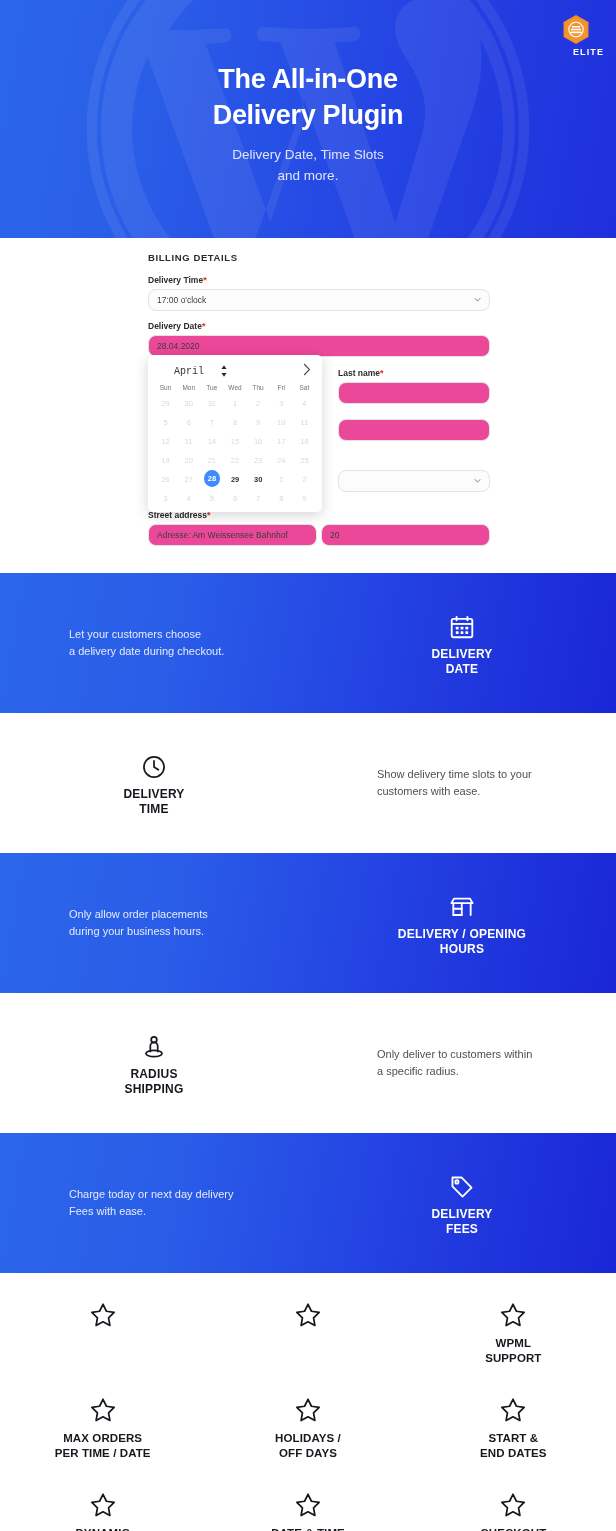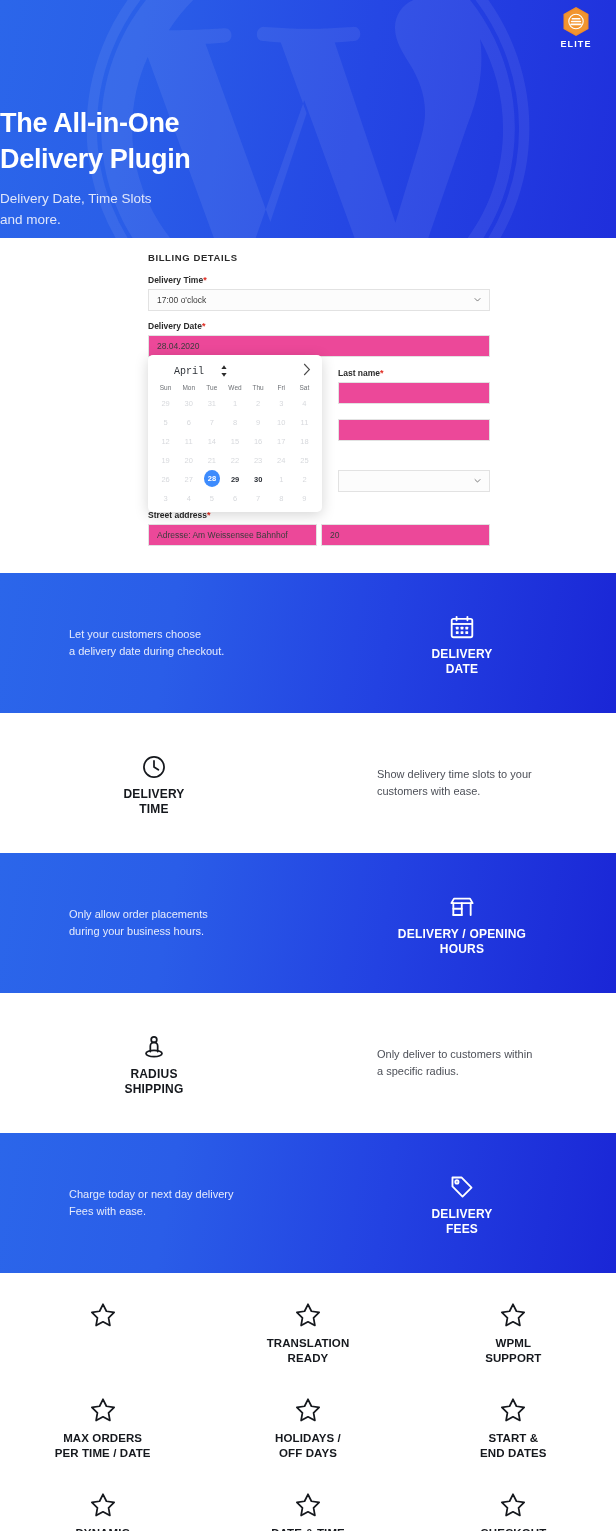--- a/index.html
+++ b/index.html
@@ -30,42 +30,42 @@
     color:rgba(255,255,255,0.055);
     font-family:"Liberation Serif", serif;
     letter-spacing:-10px;
     pointer-events:none;
     user-select:none;
   }
   .hero-wm svg { display:block; }
   .hero-inner {
     position:relative;
     z-index:2;
+    text-align:center;
     padding-top:62px;
-    margin-top:44px;
   }
   .hero-title {
     color:#fff;
     font-weight:700;
     font-size:27px;
     line-height:1.32;
     letter-spacing:-0.3px;
   }
   .hero-sub {
     color:#dfe6fb;
     font-size:13.5px;
     line-height:1.5;
     margin-top:12px;
     font-weight:400;
   }
   .elite {
     position:absolute;
-    top:6px; right:12px;
+    top:14px; right:12px;
     z-index:3;
-    text-align:center;
+    text-align:right;
     width:56px;
   }
   .hexwrap { display:flex; justify-content:center; }
   .elite-label {
     color:#fff;
     font-size:9px;
     font-weight:700;
     letter-spacing:1.1px;
     margin-top:2px;
   }
@@ -95,21 +95,21 @@
     font-weight:700;
     color:#2b2b2b;
     margin-bottom:4px;
   }
   .req { color:#e02b20; font-size:9px; }
   .fld {
     width:342px;
     height:22px;
     border:1px solid #e2e2e2;
     background:#fcfcfc;
-    border-radius:0;
+    border-radius:8px;
     font-size:8.5px;
     color:#3c3c3c;
     padding:0 8px;
     display:flex;
     align-items:center;
     position:relative;
     margin-bottom:10px;
   }
   .fld.plain { background:#ec4899; }
   .fld .caret {
@@ -548,24 +548,20 @@
         <path d="M12 2.8l2.95 5.98 6.6.96-4.78 4.66 1.13 6.57L12 17.87l-5.9 3.1 1.13-6.57L2.45 9.74l6.6-.96z"></path>
             </svg>
           </div>
         </div>
         <div class="star-cell">
           <div class="star-ico">
             <svg width="28" height="28" viewBox="0 0 24 24" fill="none" stroke="#15181d" stroke-width="1.5" stroke-linejoin="round">
         <path d="M12 2.8l2.95 5.98 6.6.96-4.78 4.66 1.13 6.57L12 17.87l-5.9 3.1 1.13-6.57L2.45 9.74l6.6-.96z"></path>
             </svg>
           </div>
-          <div class="star-label">
-            <div>TRANSLATION</div>
-            <div>READY</div>
-          </div>
         </div>
         <div class="star-cell">
           <div class="star-ico">
             <svg width="28" height="28" viewBox="0 0 24 24" fill="none" stroke="#15181d" stroke-width="1.5" stroke-linejoin="round">
         <path d="M12 2.8l2.95 5.98 6.6.96-4.78 4.66 1.13 6.57L12 17.87l-5.9 3.1 1.13-6.57L2.45 9.74l6.6-.96z"></path>
             </svg>
           </div>
           <div class="star-label">
             <div>WPML</div>
             <div>SUPPORT</div>

